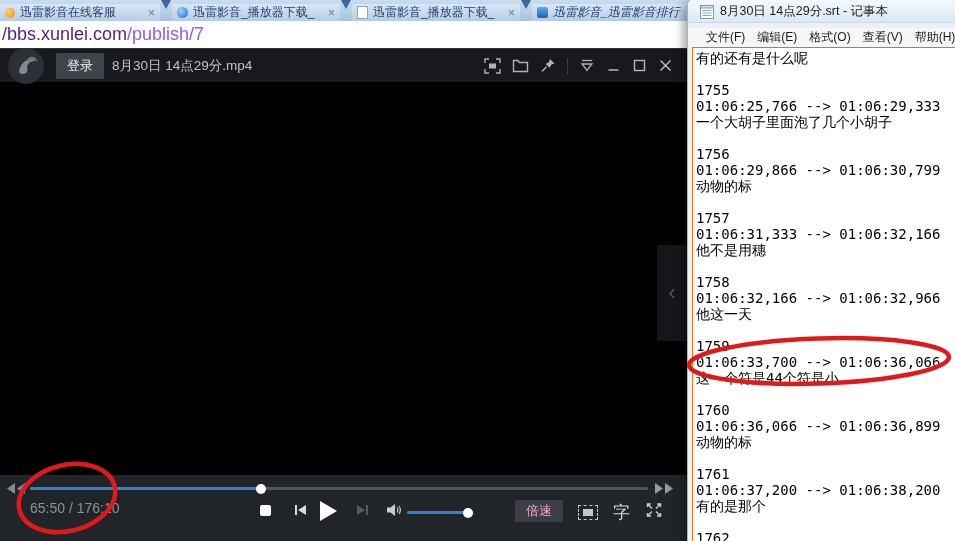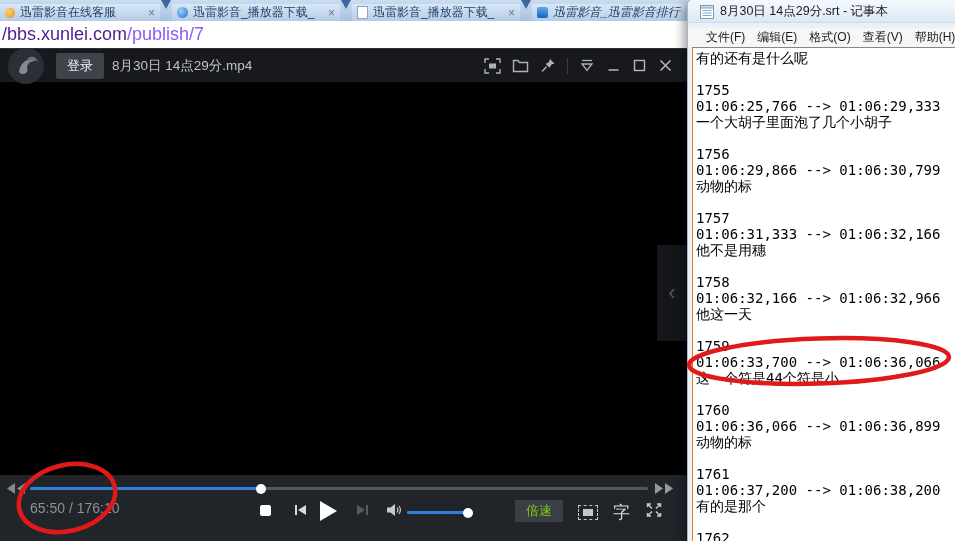--- a/index.html
+++ b/index.html
@@ -54,21 +54,21 @@
   .prev-btn{position:absolute;left:294px;top:29px;line-height:0;}
   .play-btn{position:absolute;left:319px;top:25px;line-height:0;}
   .next-btn{position:absolute;left:356px;top:29px;line-height:0;}
   .vol-icon{position:absolute;left:386px;top:28px;line-height:0;}
   .vol-track{position:absolute;left:407px;top:36px;width:66px;height:3px;
              background:#53565b;border-radius:2px;}
   .vol-fill{position:absolute;left:0;top:0;height:100%;background:#2f80d8;border-radius:2px;}
   .vol-knob{position:absolute;top:-3.5px;width:10px;height:10px;border-radius:50%;
             background:#fff;transform:translateX(-5px);}
   .speed-btn{position:absolute;left:515px;top:25px;width:48px;height:22px;background:#3a3e45;
-             color:#84cc16;font-size:13px;display:flex;align-items:center;justify-content:center;}
+             color:#f9a8d4;font-size:13px;display:flex;align-items:center;justify-content:center;}
   .mini-screen{position:absolute;left:578px;top:30px;width:20px;height:15px;box-sizing:border-box;
                border:1.5px dashed #c3c6ca;display:flex;align-items:center;justify-content:center;}
   .mini-screen-inner{width:10px;height:7px;background:#c3c6ca;}
   .sub-btn{position:absolute;left:613px;top:26px;font-size:17px;color:#d6d8db;}
   .fs-btn{position:absolute;left:645px;top:27px;line-height:0;}
 
   
   .notepad{position:absolute;left:687px;top:0;width:268px;height:541px;background:#e9f1f9;
            border-left:1px solid #9fb6cd;border-top-left-radius:5px;box-sizing:border-box;
            box-shadow:-4px 2px 10px rgba(0,0,0,.35);}

